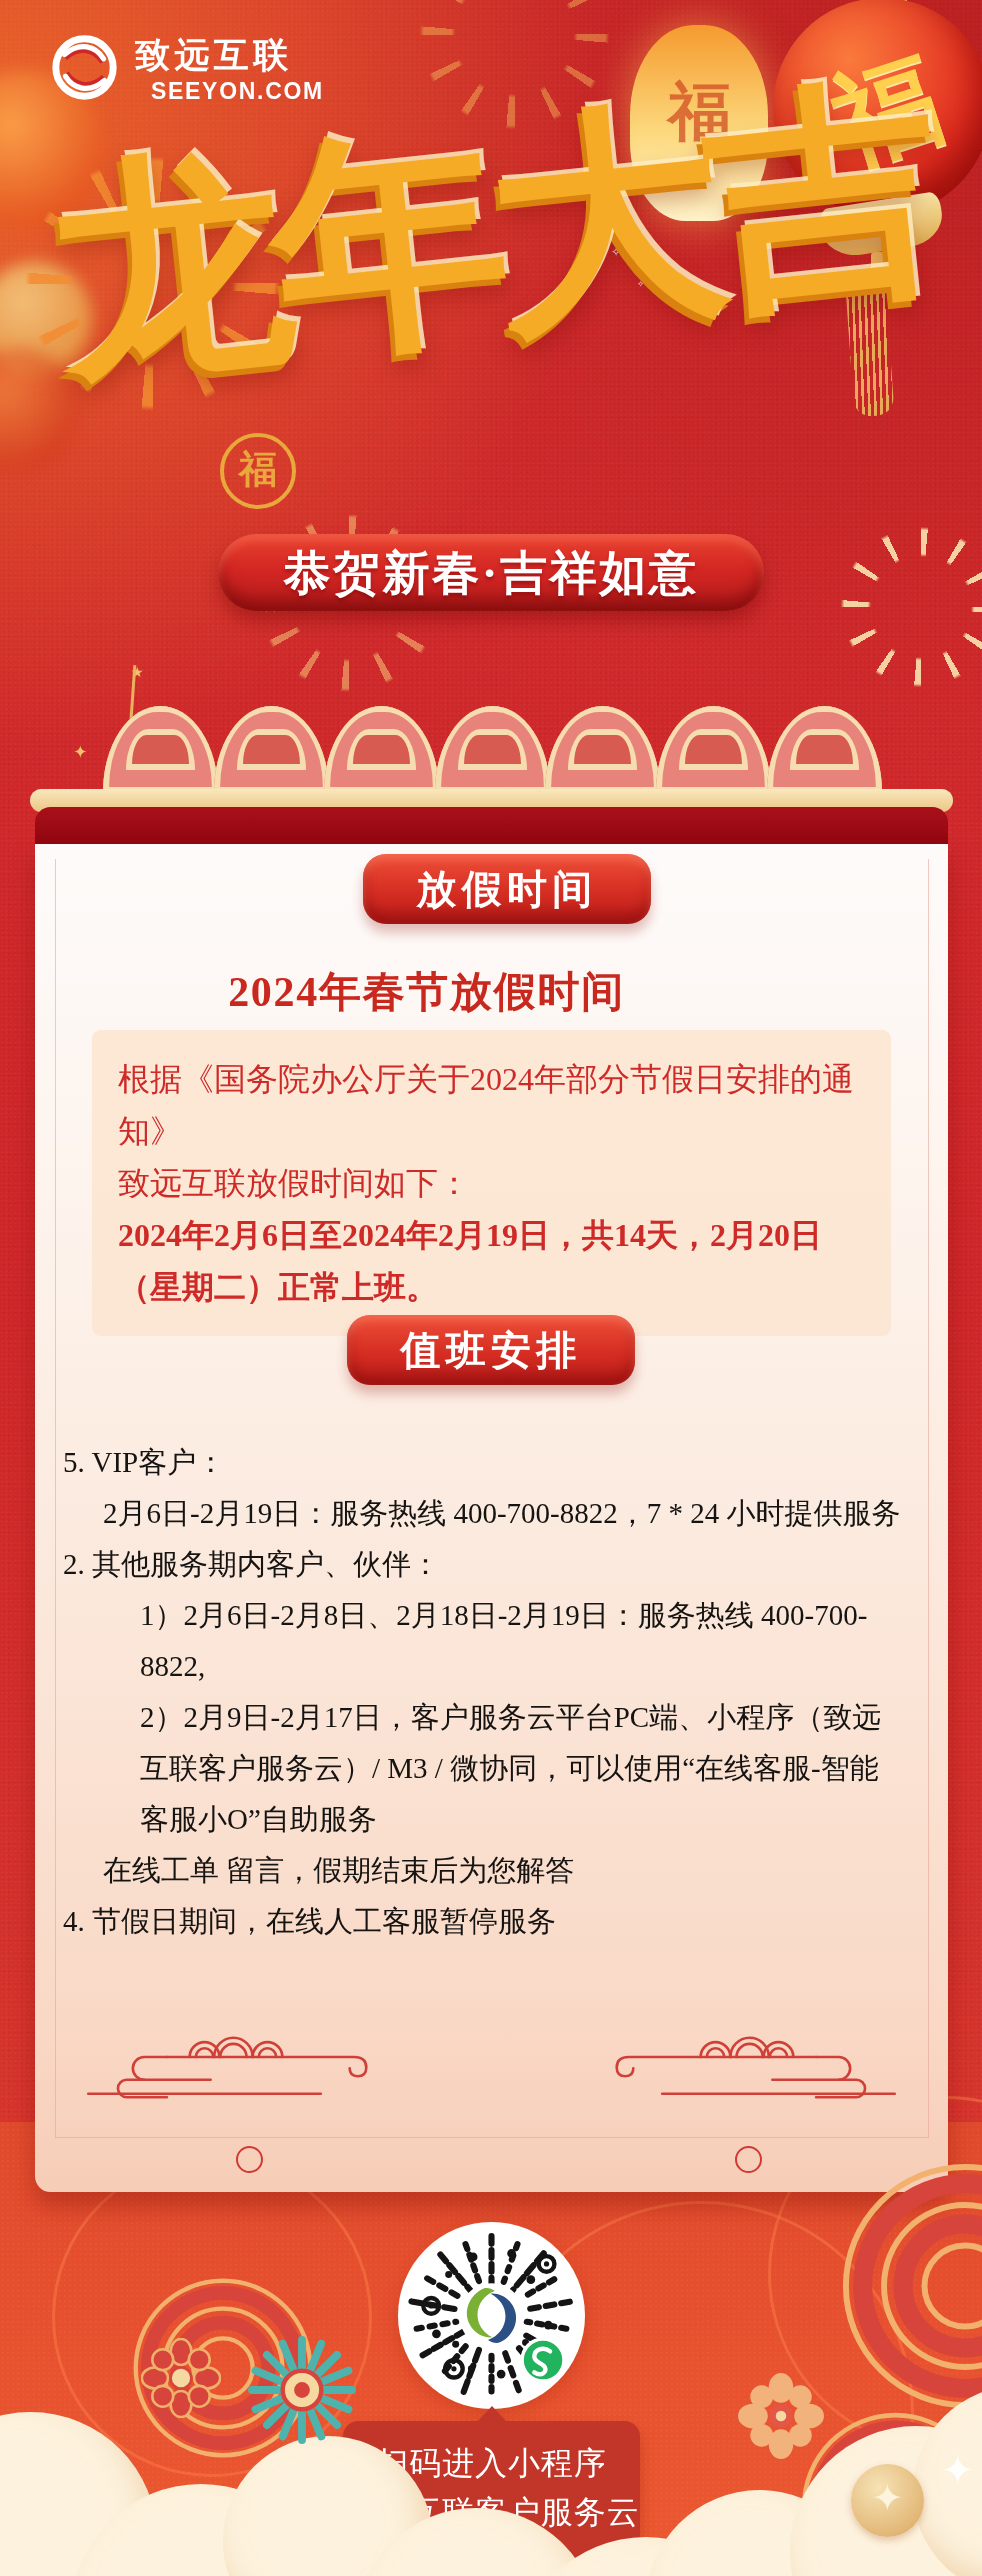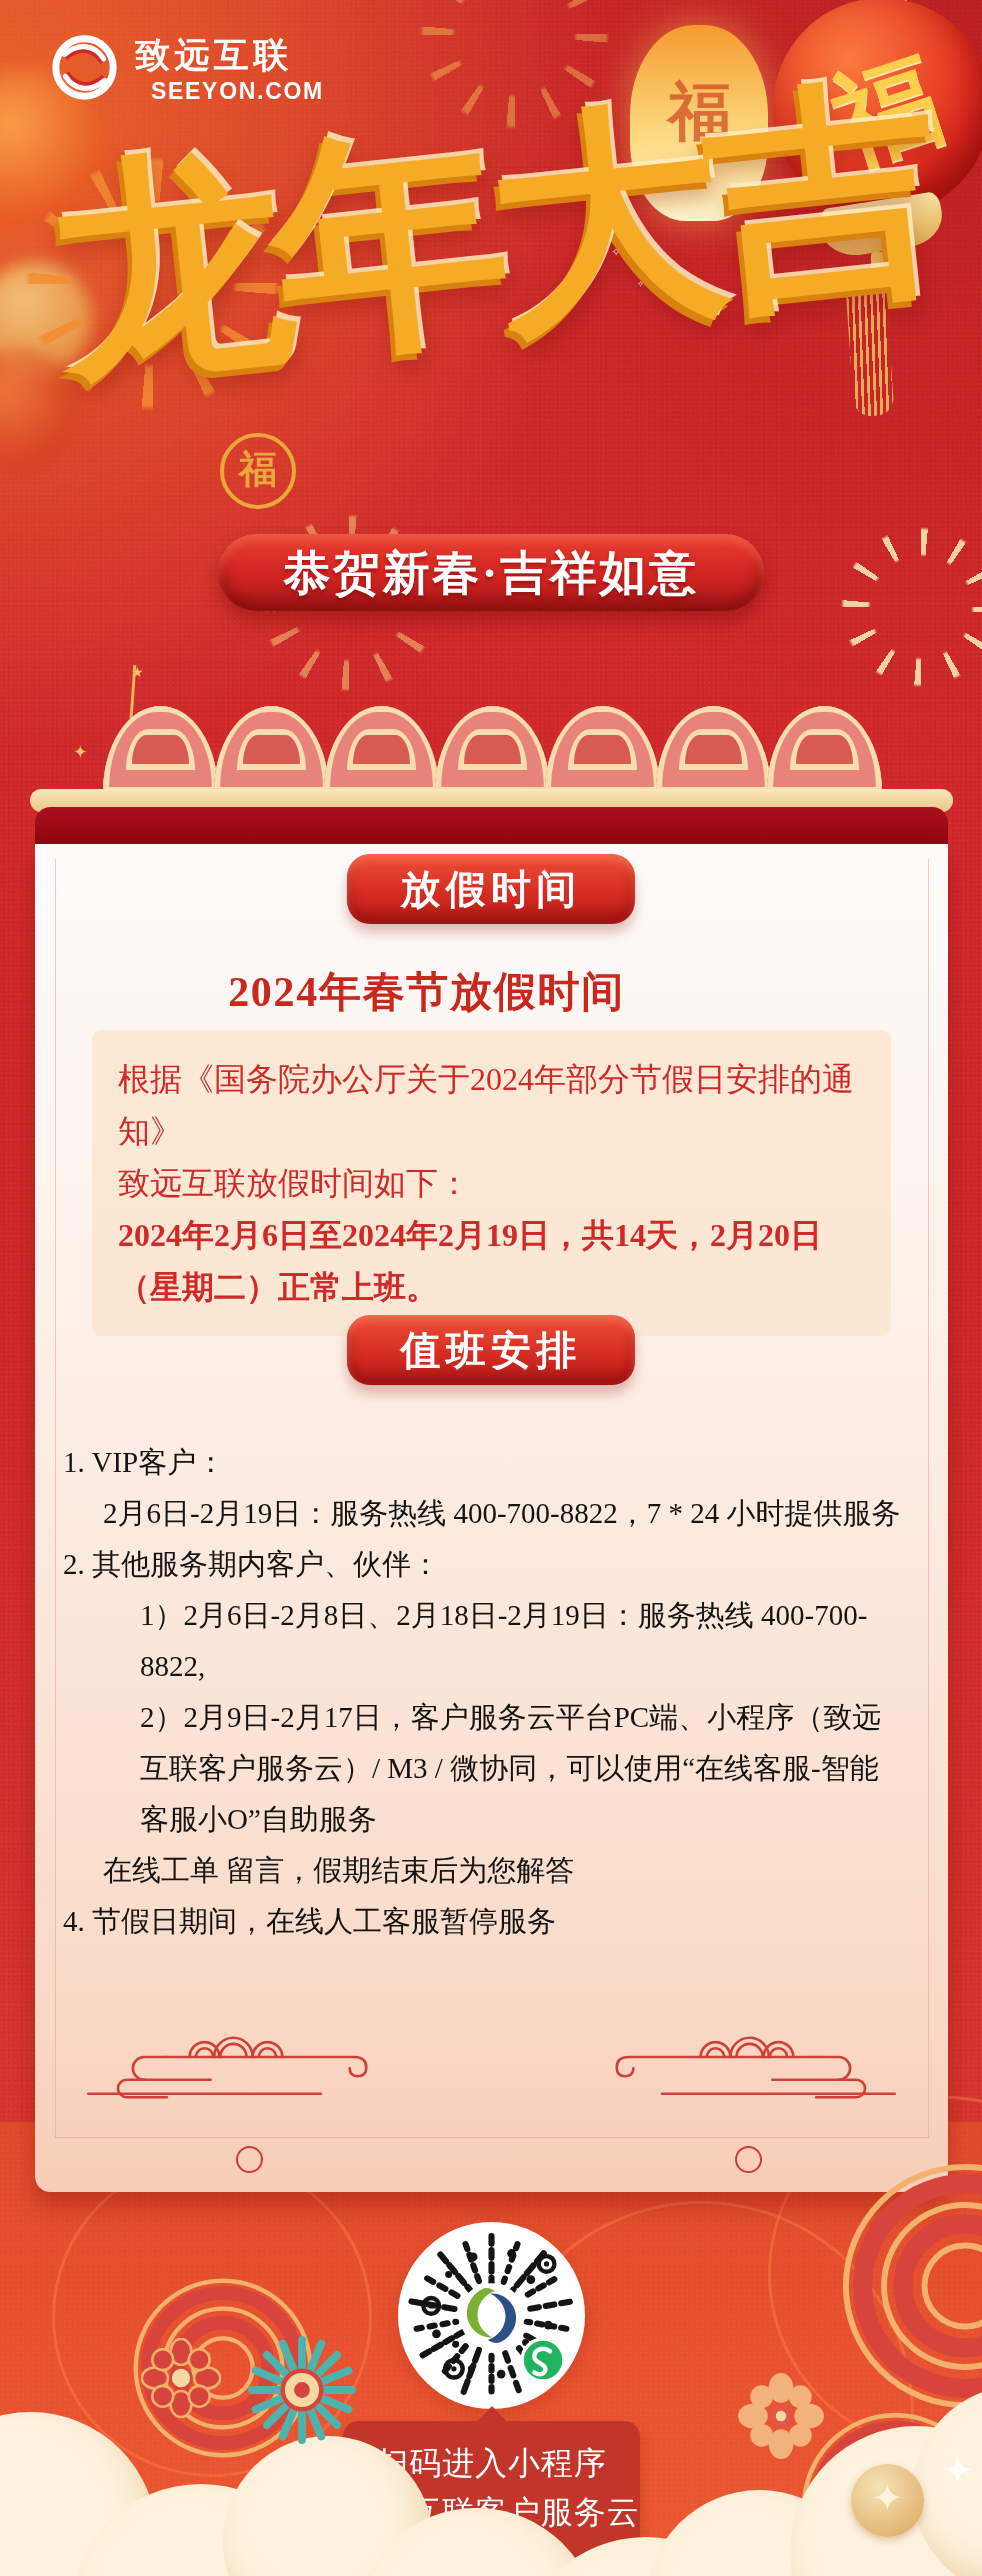--- a/index.html
+++ b/index.html
@@ -189,34 +189,34 @@
     <div class="scallop"></div>
       <div class="scallop"></div>
       <div class="scallop"></div>
     <div class="scallop"></div>
   </div>
   <div class="abs gold-band"></div>
   <div class="abs card-bar"></div>
   <div class="abs card-panel"></div>
   <div class="abs card-hairline"></div>
 
-  <div class="abs pill-btn" style="top:854px;">放假时间</div>
+  <div class="abs pill-btn" style="top:854px;margin-left:16px;">放假时间</div>
   <div class="abs holiday-title">2024年春节放假时间</div>
 
   <div class="abs notice-box">
     <div>根据《国务院办公厅关于2024年部分节假日安排的通知》</div>
     <div>致远互联放假时间如下：</div>
     <div class="bold">2024年2月6日至2024年2月19日，共14天，2月20日</div>
     <div class="bold">（星期二）正常上班。</div>
   </div>
 
   <div class="abs pill-btn" style="top:1315px;">值班安排</div>
 
   <div class="abs duty-list">
-    <div class="d0">1.  VIP客户：</div>
+    <div class="d0">5.  VIP客户：</div>
     <div class="d1">2月6日-2月19日：服务热线 400-700-8822，7 * 24 小时提供服务</div>
     <div class="d0">2.  其他服务期内客户、伙伴：</div>
     <div class="d2">1）2月6日-2月8日、2月18日-2月19日：服务热线 400-700-8822,</div>
     <div class="d2">2）2月9日-2月17日，客户服务云平台PC端、小程序（致远</div>
     <div class="d2">互联客户服务云）/ M3 / 微协同，可以使用“在线客服-智能</div>
     <div class="d2">客服小O”自助服务</div>
     <div class="d1">在线工单 留言，假期结束后为您解答</div>
     <div class="d0">4.  节假日期间，在线人工客服暂停服务</div>
   </div>
 

